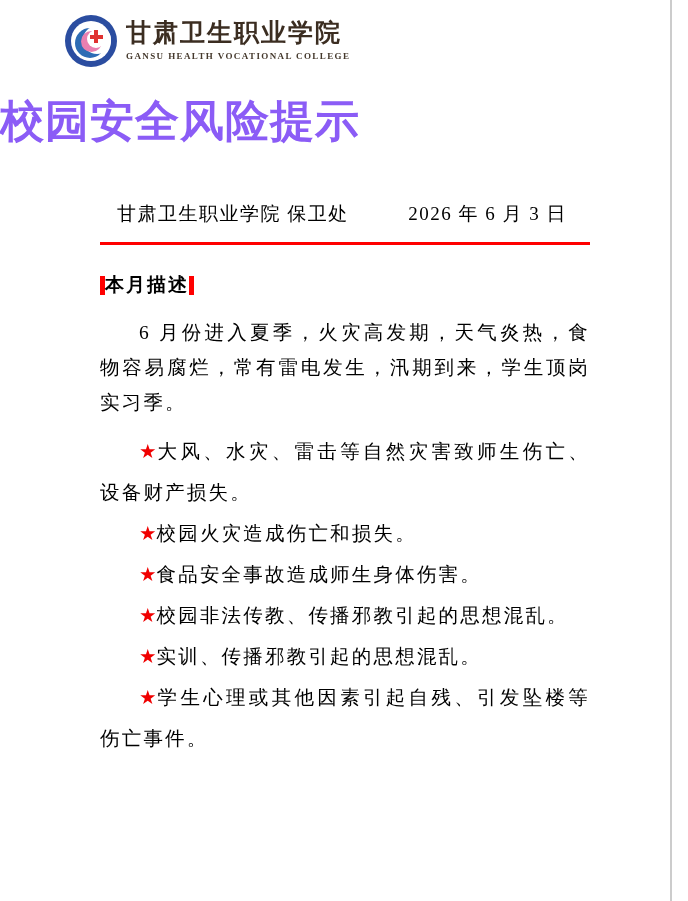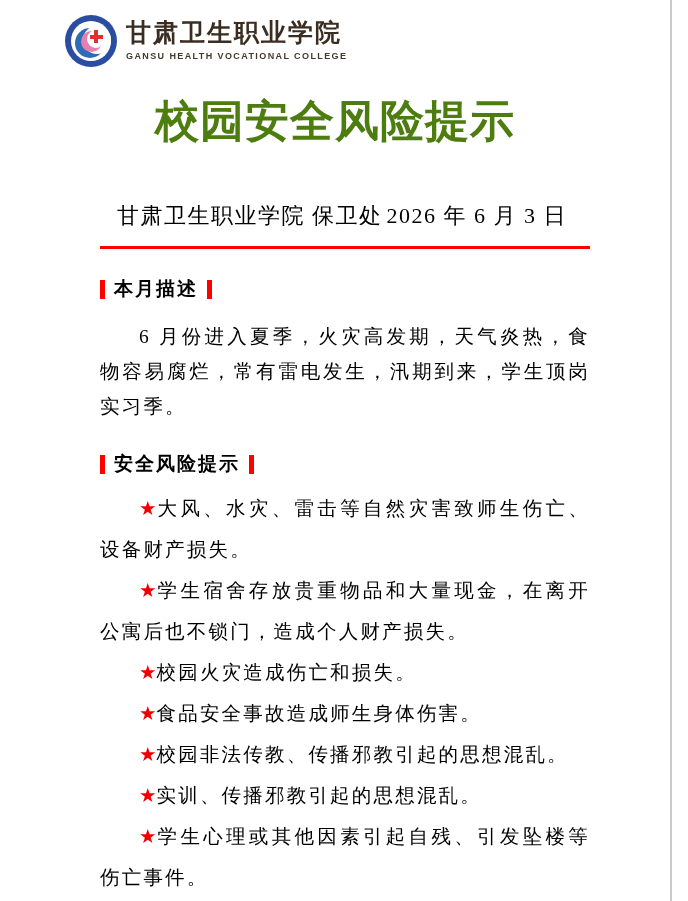--- a/index.html
+++ b/index.html
@@ -29,53 +29,52 @@
   .logo .cres-cut2  { position: absolute; left: 22px; top: 15px; width: 18px; height: 18px; border-radius: 50%; background: #ffffff; }
   .logo .cross-v { position: absolute; left: 29px; top: 15px; width: 4px; height: 13px; background: #e03131; }
   .logo .cross-h { position: absolute; left: 24.5px; top: 19.5px; width: 13px; height: 4px; background: #e03131; }
   .org-names { margin: 4px 0 0 9px; }
   .org-zh {
     font-size: 25px; font-weight: bold; letter-spacing: 2px;
     color: #3b2d21; line-height: 1.1;
   }
   .org-en {
     margin-top: 4px;
-    font-family: Liberation Sans, sans-serif;
+    font-family: Liberation Serif, serif;
     font-size: 9px; font-weight: bold; letter-spacing: 1.4px;
     color: #45392d;
   }
   
   .doc-title {
     margin-top: 26px;
-    text-align: center;
     font-size: 44px;
     font-weight: bold;
     letter-spacing: 1px;
-    color: #4d7c0f;
+    color: #8b5cf6;
     line-height: 58px;
   }
   
   .byline {
     display: flex;
     justify-content: space-between;
     align-items: center;
     margin: 50px 103px 0 100px;
-    font-size: 22px;
+    font-size: 19px;
     letter-spacing: 1.5px;
   }
   .byline .issuer { padding-left: 17px; }
   .rule {
     margin: 15px 0 0 100px;
     width: 490px; height: 3px;
     background: #ff0000;
   }
   
   .content { margin: 0 98px 0 100px; width: 490px; }
   .sec-head {
-    display: flex; align-items: center; gap: 9px;
+    display: flex; align-items: center; 
     margin: 27px 0 0 0;
     font-family: "Liberation Sans", sans-serif;
     font-size: 19px; font-weight: bold; letter-spacing: 2px;
     color: #000000;
   }
   .sec-head .bar { width: 5px; height: 19px; background: #ff0000; }
   .body-par {
     margin: 17px 0 0 0;
     font-size: 19.5px;
     line-height: 35px;
@@ -128,29 +127,23 @@
   <div class="content">
 
     <div class="sec-head">
       <span class="bar"></span>
       <span>本月描述</span>
       <span class="bar"></span>
     </div>
 
     <p class="body-par">6 月份进入夏季，火灾高发期，天气炎热，食物容易腐烂，常有雷电发生，汛期到来，学生顶岗实习季。</p>
 
-    <div class="sec-head">
-      <span class="bar"></span>
-      <span>安全风险提示</span>
-      <span class="bar"></span>
-    </div>
 
     <div class="risk-list">
       <p class="risk-item"><span class="star">★</span><span>大风、水灾、雷击等自然灾害致师生伤亡、设备财产损失。</span></p>
-      <p class="risk-item"><span class="star">★</span><span>学生宿舍存放贵重物品和大量现金，在离开公寓后也不锁门，造成个人财产损失。</span></p>
       <p class="risk-item"><span class="star">★</span><span>校园火灾造成伤亡和损失。</span></p>
       <p class="risk-item"><span class="star">★</span><span>食品安全事故造成师生身体伤害。</span></p>
       <p class="risk-item"><span class="star">★</span><span>校园非法传教、传播邪教引起的思想混乱。</span></p>
       <p class="risk-item"><span class="star">★</span><span>实训、传播邪教引起的思想混乱。</span></p>
       <p class="risk-item"><span class="star">★</span><span>学生心理或其他因素引起自残、引发坠楼等伤亡事件。</span></p>
     </div>
 
   </div>
 </div>
 

